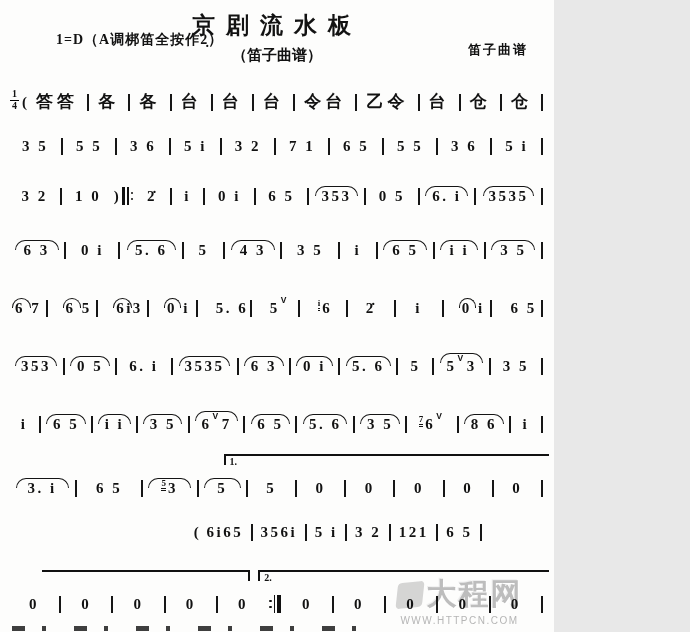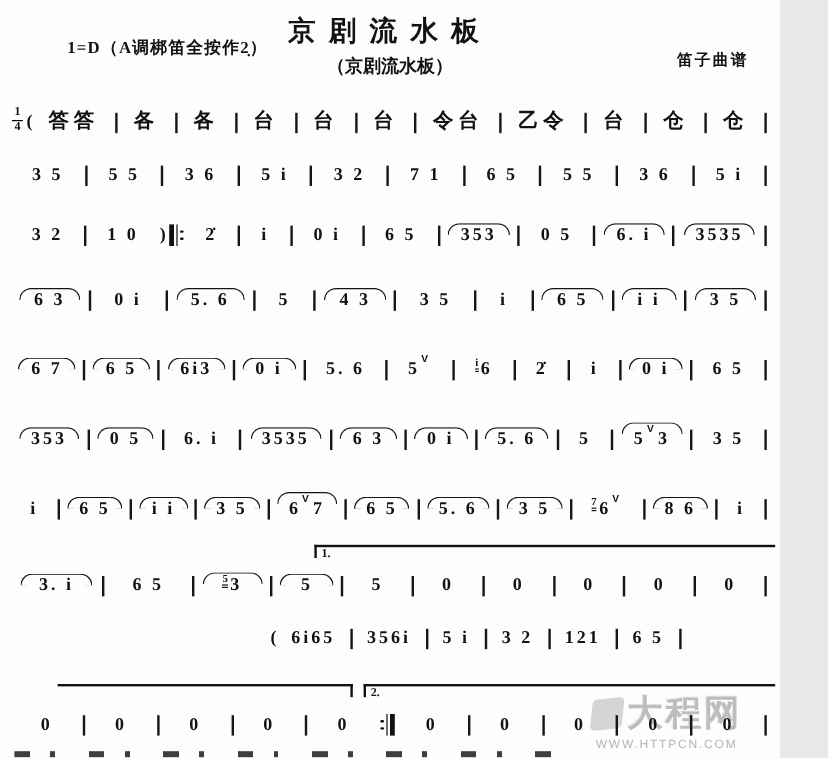--- a/index.html
+++ b/index.html
@@ -1,16 +1,16 @@
 <!DOCTYPE html>
 <html><head>
 <meta charset="utf-8">
 <style>
   html,body{margin:0;padding:0;background:#e8e8e8;}
-  .page{position:relative;width:650px;height:632px;background:#fdfdfc;overflow:hidden;
+  .page{position:relative;width:554px;height:632px;background:#fdfdfc;overflow:hidden;
         font-family:"Liberation Serif","DejaVu Serif",serif;color:#121212;}
   
   .title{position:absolute;top:10px;left:0;right:0;text-align:center;font-size:23px;
          font-weight:bold;letter-spacing:11px;}
   .subtitle{position:absolute;top:46px;left:0;right:0;text-align:center;font-size:15px;font-weight:bold;}
   .keysig{position:absolute;top:31px;left:56px;font-size:14px;font-weight:bold;letter-spacing:1px;}
   .credit{position:absolute;top:41px;right:26px;font-size:13px;font-weight:bold;letter-spacing:2px;}
   
   .row{position:absolute;left:10px;right:10px;height:40px;display:flex;align-items:flex-end;
        padding-top:12px;box-sizing:border-box;}
@@ -52,21 +52,21 @@
   .clipped{position:absolute;left:12px;right:175px;top:626px;height:5px;
            background:repeating-linear-gradient(90deg,#1d1d1d 0 13px,transparent 13px 30px,
             #1d1d1d 30px 34px,transparent 34px 62px);opacity:.85;}
 </style>
 </head>
 <body>
 
 <div class="page">
   <div class="keysig">1=D（A调梆笛全按作2̣）</div>
   <div class="title">京剧流水板</div>
-  <div class="subtitle">（京剧流水板）</div>
+  <div class="subtitle">（笛子曲谱）</div>
   <div class="credit">笛子曲谱</div>
 
   <div>
       <div class="row" style="top: 72px;">
         <span class="ts">
           <span class="tsn">1</span>
           <span class="tsd">4</span>
         </span>
         <span class="paren">(</span>
         <span class="cell cjk"><span class="notes u1">答答</span></span>
@@ -159,21 +159,21 @@
         <span class="bar"></span>
         <span class="cell"><span class="notes">i</span></span>
         <span class="bar"></span>
         <span class="cell"><span class="slur"></span><span class="notes u1">6 5</span></span>
         <span class="bar"></span>
         <span class="cell"><span class="slur"></span><span class="notes u1">i i</span></span>
         <span class="bar"></span>
         <span class="cell"><span class="slur"></span><span class="notes u1">3 5</span></span>
         <span class="bar"></span>
       </div>
-      <div class="row" style="top: 278px;">
+      <div class="row" style="top: 278px; gap: 12px;">
         <span class="cell"><span class="slur"></span><span class="notes u1">6 7</span></span>
         <span class="bar"></span>
         <span class="cell"><span class="slur"></span><span class="notes u1">6 5</span></span>
         <span class="bar"></span>
         <span class="cell"><span class="slur"></span><span class="notes u2">6i3</span></span>
         <span class="bar"></span>
         <span class="cell"><span class="slur"></span><span class="notes u1">0 i</span></span>
         <span class="bar"></span>
         <span class="cell"><span class="notes u1">5. 6</span></span>
         <span class="bar"></span>

